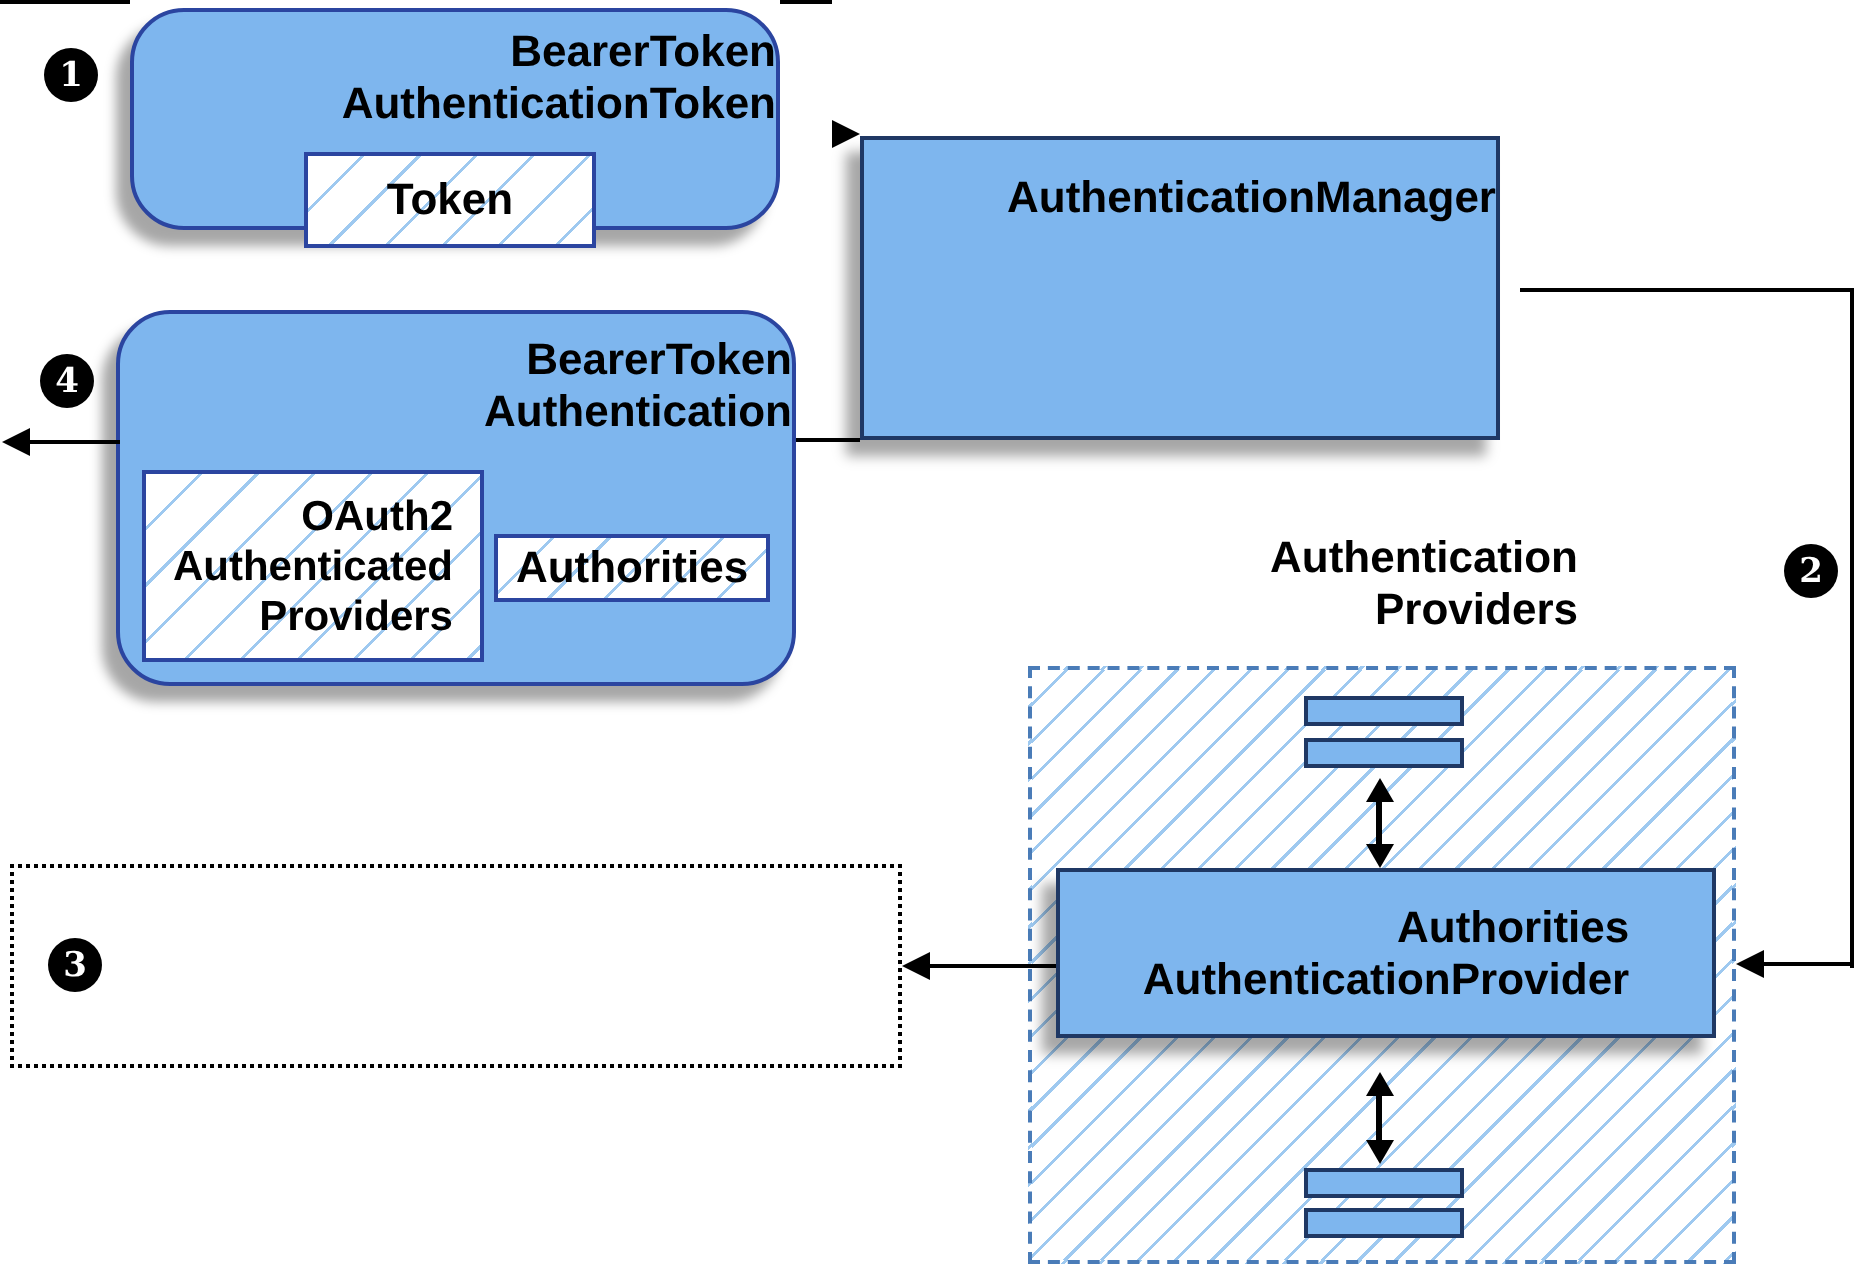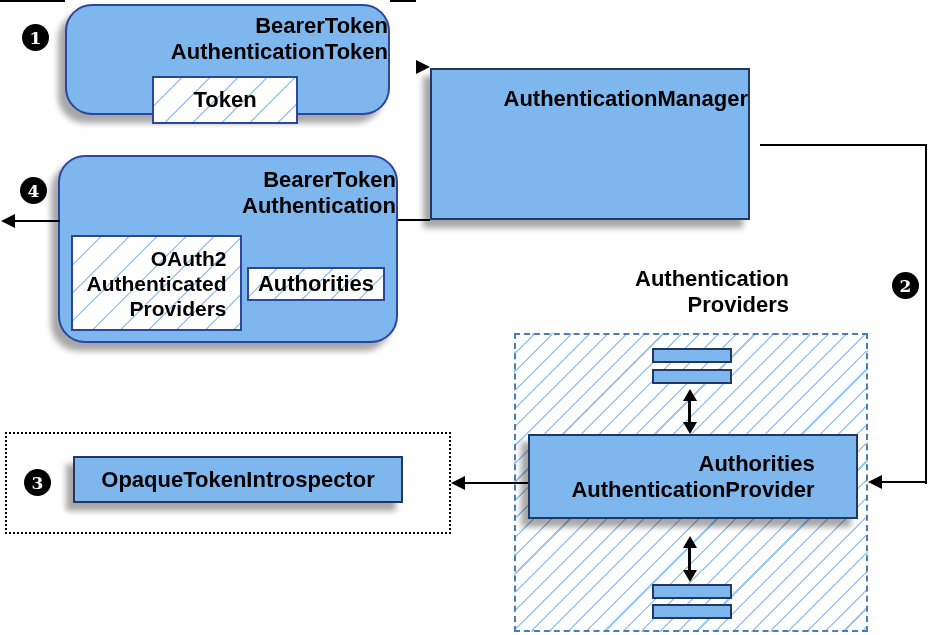--- a/index.html
+++ b/index.html
@@ -142,20 +142,17 @@
   <div class="vline" style="left:688px;top:547px;width:3px;height:24px"></div>
   <div class="tri tri-down" style="left:683px;top:570px"></div>
 
   <div class="bar" style="left:652px;top:584px"></div>
   <div class="bar" style="left:652px;top:604px"></div>
 
   <div class="group-dotted" style="left:5px;top:432px;width:446px;height:102px"></div>
   <div class="badge" style="left:24px;top:469px">
       <span>3</span>
     </div>
-  <div class="node darkb flexcenter" style="left:73px;top:456px;width:330px;height:47px;z-index:3">
-    <span class="title">OpaqueTokenIntrospector</span>
-  </div>
 
   <div class="tri tri-left" style="left:451px;top:476px"></div>
   <div class="hline" style="left:465px;top:482px;width:63px;height:2px"></div>
 
 </div>
 
 </body></html>

